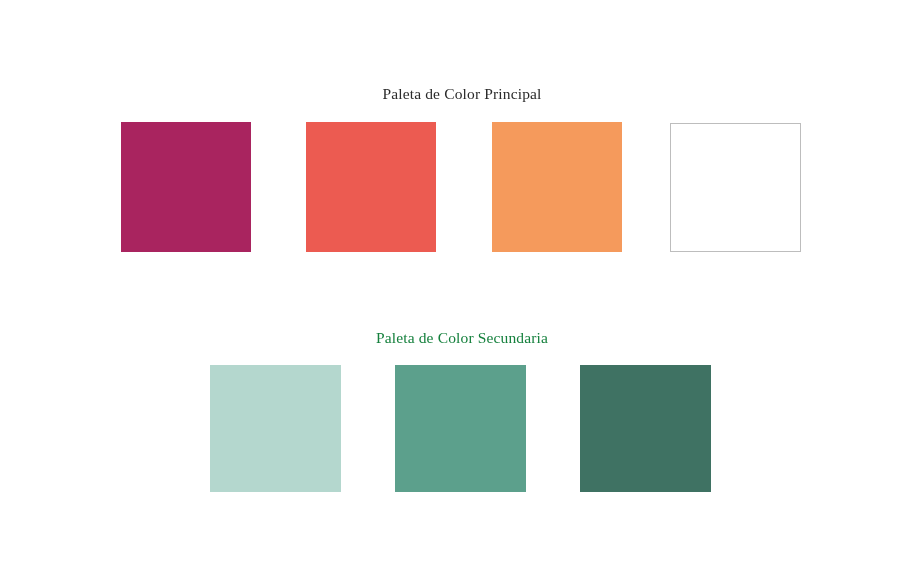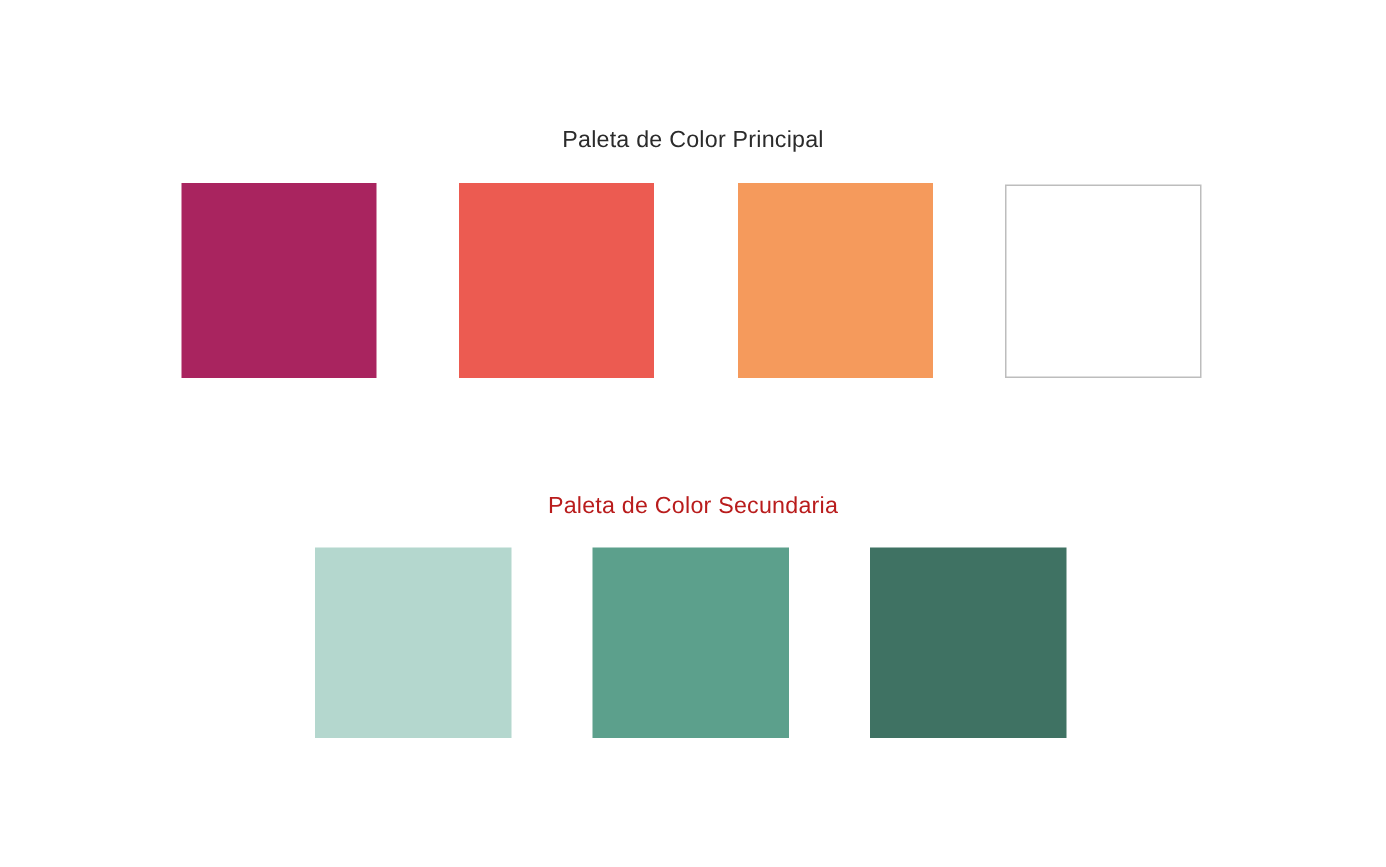--- a/index.html
+++ b/index.html
@@ -19,21 +19,21 @@
     position: absolute;
     inset: 0;
     background: #ffffff;
   }
   .section-title {
     position: absolute;
     left: 0;
     width: 924px;
     text-align: center;
     color: #2b2b2b;
-    font-family: Liberation Sans, sans-serif;
+    font-family: Liberation Serif, serif;
     font-size: 15.5px;
     font-weight: 400;
     letter-spacing: 0.15px;
     white-space: nowrap;
   }
   #title-primary   { top: 85px; }
   #title-secondary { top: 329px; }
 
   .swatch {
     position: absolute;
@@ -52,21 +52,21 @@
 
   <div class="section-title" id="title-primary" style="color: rgb(43, 43, 43);">Paleta de Color Principal</div>
 
   <div>
     <div class="swatch" id="sw-p1" style="left: 121px; top: 122px; width: 130px; height: 130px; background: rgb(169, 36, 95);"></div>
     <div class="swatch" id="sw-p2" style="left: 306px; top: 122px; width: 130px; height: 130px; background: rgb(236, 91, 81);"></div>
     <div class="swatch" id="sw-p3" style="left: 492px; top: 122px; width: 130px; height: 130px; background: rgb(245, 154, 92);"></div>
     <div class="swatch outlined" id="sw-p4" style="left: 670px; top: 123px; width: 131px; height: 129px; background: rgb(255, 255, 255); border-color: rgb(189, 189, 189);"></div>
   </div>
 
-  <div class="section-title" id="title-secondary" style="color: #b91c1c;">Paleta de Color Secundaria</div>
+  <div class="section-title" id="title-secondary" style="color: #15803d;">Paleta de Color Secundaria</div>
 
   <div>
     <div class="swatch" id="sw-s1" style="left: 210px; top: 365px; width: 131px; height: 127px; background: rgb(180, 215, 206);"></div>
     <div class="swatch" id="sw-s2" style="left: 395px; top: 365px; width: 131px; height: 127px; background: rgb(92, 160, 140);"></div>
     <div class="swatch" id="sw-s3" style="left: 580px; top: 365px; width: 131px; height: 127px; background: rgb(63, 114, 99);"></div>
   </div>
 
 </div>
 
 </body></html>

